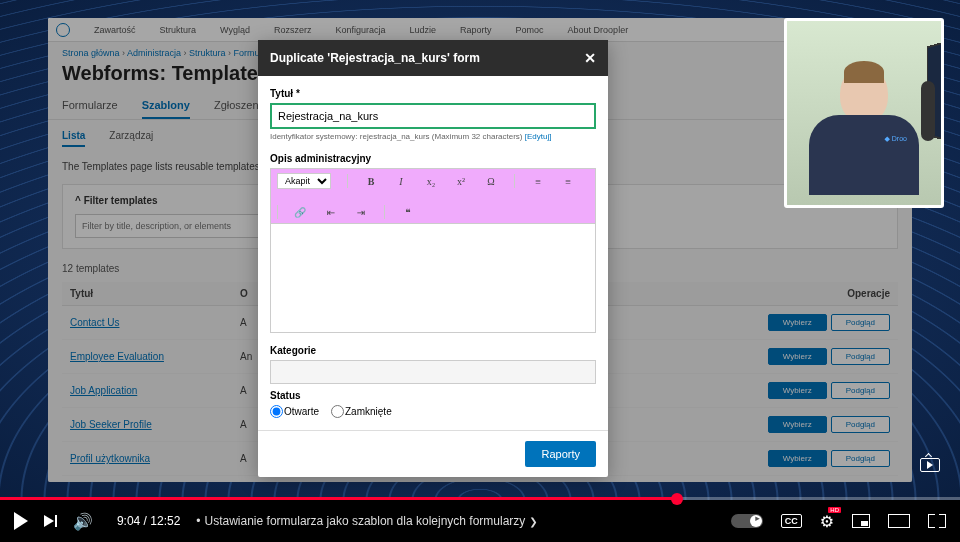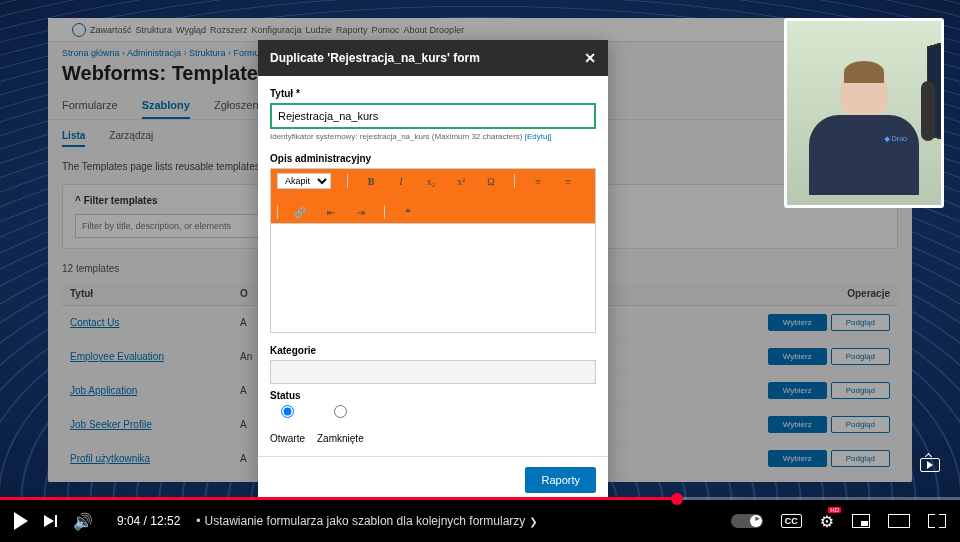--- a/index.html
+++ b/index.html
@@ -3,21 +3,21 @@
 <meta charset="utf-8">
 <style>
 * { box-sizing: border-box; margin: 0; padding: 0; }
 body { font-family: -apple-system, Helvetica, Arial, sans-serif; background: #000; width: 960px; height: 542px; overflow: hidden; position: relative; }
 .video-frame { position: absolute; top: 0; left: 0; width: 960px; height: 500px; background: radial-gradient(ellipse at center, #1a3a6e 0%, #0a1e3f 100%); overflow: hidden; }
 .wave-bg { position: absolute; inset: 0; background: repeating-radial-gradient(ellipse 1200px 600px at 50% 100%, transparent 0, transparent 20px, rgba(80,140,220,0.25) 21px, rgba(80,140,220,0.25) 22px, transparent 23px); }
 .screen-area { position: absolute; top: 18px; left: 48px; right: 48px; bottom: 18px; background: #f5f5f5; overflow: hidden; border-radius: 2px; }
 .dimmer { position: absolute; inset: 0; background: rgba(0,0,0,0.35); pointer-events: none; z-index: 5; }
 
 
-.admin-bar { height: 24px; background: #fff; border-bottom: 1px solid #ddd; display: flex; align-items: center; padding: 0 24px; font-size: 9px; color: #555; gap: 4px; }
+.admin-bar { height: 24px; background: #fff; border-bottom: 1px solid #ddd; display: flex; align-items: center; padding: 0 8px; font-size: 9px; color: #555; gap: 24px; }
 .admin-bar span { display: flex; align-items: center; gap: 3px; }
 .admin-logo { width: 14px; height: 14px; border: 1.5px solid #0073bb; border-radius: 50%; }
 
 
 .breadcrumb { padding: 6px 14px 2px; font-size: 9px; color: #666; }
 .breadcrumb a { color: #0073bb; text-decoration: none; }
 .page-title { padding: 2px 14px 8px; font-size: 20px; font-weight: 600; color: #222; display: flex; align-items: center; gap: 6px; }
 .star { color: #ccc; font-size: 16px; }
 
 
@@ -51,29 +51,29 @@
 
 .modal { position: absolute; top: 40px; left: 258px; width: 350px; background: #fff; z-index: 10; box-shadow: 0 4px 20px rgba(0,0,0,0.3); border-radius: 2px; }
 .modal-head { background: #2d2d2d; color: #fff; padding: 10px 12px; display: flex; justify-content: space-between; align-items: center; font-size: 12px; font-weight: 600; }
 .modal-close { color: #fff; cursor: pointer; font-size: 14px; }
 .modal-body { padding: 12px; font-size: 10px; }
 .field-label { font-weight: 600; font-size: 10px; margin-bottom: 4px; display: block; }
 .req::after { content: " *"; color: #000; }
 .title-input { width: 100%; height: 26px; border: 2px solid #26a769; padding: 0 6px; font-size: 11px; margin-bottom: 3px; }
 .hint { font-size: 8px; color: #666; margin-bottom: 12px; }
 .hint a { color: #0073bb; }
-.toolbar { border: 1px solid #ccc; border-bottom: none; padding: 4px 6px; display: flex; align-items: center; gap: 16px; font-size: 10px; background: #f97316; flex-wrap: wrap; }
+.toolbar { border: 1px solid #ccc; border-bottom: none; padding: 4px 6px; display: flex; align-items: center; gap: 16px; font-size: 10px; background: #f0abfc; flex-wrap: wrap; }
 .tb-sel { border: 1px solid #ccc; font-size: 9px; padding: 1px 3px; background: #fff; }
 .tb-ico { width: 14px; text-align: center; color: #444; font-family: serif; }
 .tb-sep { width: 1px; height: 14px; background: #ccc; }
 .src-row { border: 1px solid #ccc; border-top: 1px solid #eee; border-bottom: none; padding: 4px 6px; font-size: 9px; background: #fafafa; }
 .editor-area { border: 1px solid #ccc; height: 110px; background: #fff; margin-bottom: 12px; }
 .cat-input { width: 100%; height: 24px; border: 1px solid #ccc; background: #f5f5f5; margin-bottom: 6px; }
 .status-row { display: flex; gap: 12px; font-size: 10px; margin-top: 4px; align-items: center; }
-.status-row label { display: flex; align-items: center; gap: 15px; flex-direction: column; }
+.status-row label { display: flex; align-items: center; gap: 1px; }
 .modal-foot { border-top: 1px solid #ddd; padding: 10px 12px; text-align: right; }
 .save-btn { background: #0073bb; color: #fff; border: none; padding: 7px 16px; font-size: 11px; border-radius: 2px; }
 
 
 .webcam { position: absolute; top: 18px; right: 16px; width: 160px; height: 190px; background: linear-gradient(#d8e8d0, #b8c8b0); border: 3px solid #fff; border-radius: 3px; z-index: 20; overflow: hidden; }
 .person { position: absolute; bottom: 0; left: 50%; transform: translateX(-50%); width: 120px; height: 140px; }
 .head { width: 48px; height: 58px; background: #e8c8b0; border-radius: 50% 50% 45% 45%; margin: 0 auto; position: relative; }
 .hair { position: absolute; top: -4px; left: 4px; right: 4px; height: 22px; background: #8a6840; border-radius: 50% 50% 0 0; }
 .body-p { width: 110px; height: 80px; background: #2a3550; border-radius: 30px 30px 0 0; margin: -8px auto 0; position: relative; }
 .logo-shirt { position: absolute; top: 20px; right: 12px; color: #5af; font-size: 7px; }

